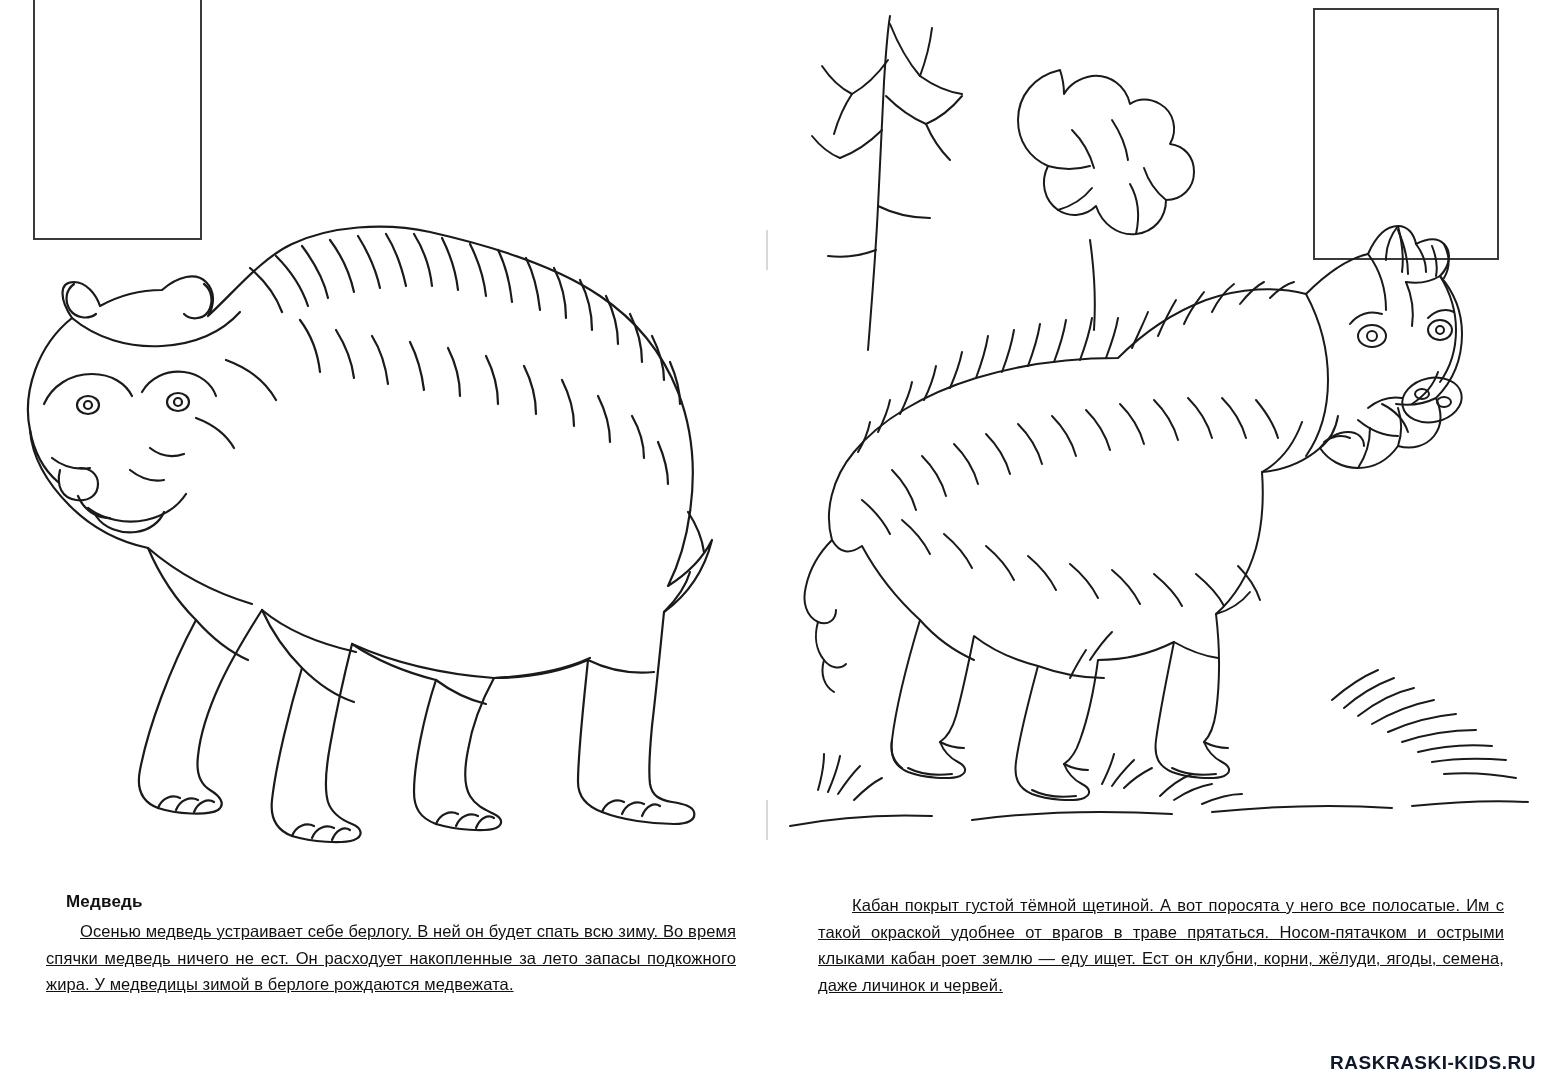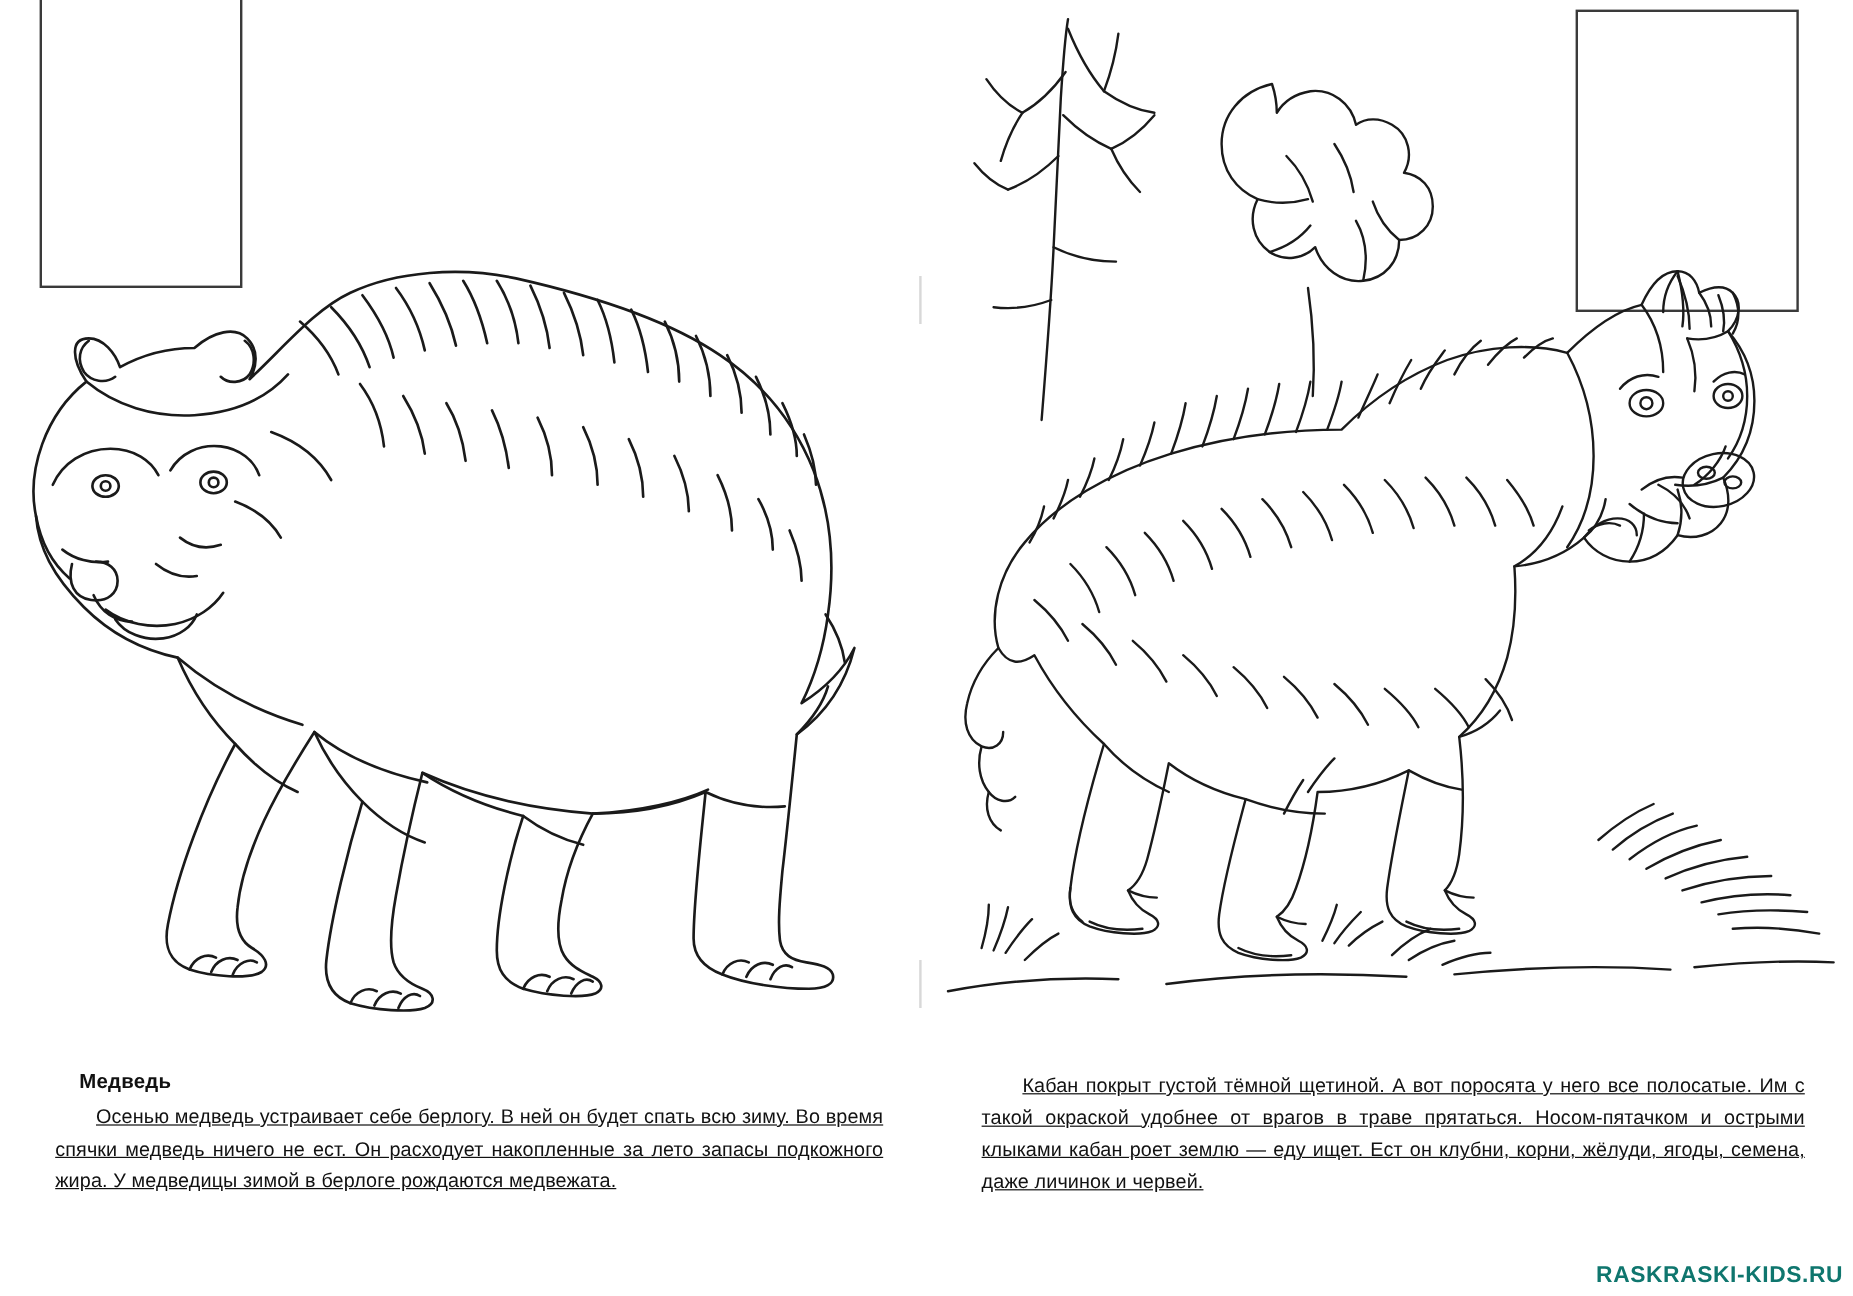--- a/index.html
+++ b/index.html
@@ -79,21 +79,21 @@
     background: #d8d8d8;
   }
   .gutter-mark.m1 { top: 230px; height: 40px; }
   .gutter-mark.m2 { top: 800px; height: 40px; }
   .watermark {
     position: absolute;
     right: 8px;
     bottom: 6px;
     font-size: 19px;
     font-weight: bold;
-    color: #0f766e;
+    color: #0f172a;
     letter-spacing: 0.5px;
     font-family: "Liberation Sans", sans-serif;
   }
   .color-box {
     position: absolute;
     border: 2px solid #3a3a3a;
     background: #ffffff;
   }
   .box-left {
     left: 33px;

